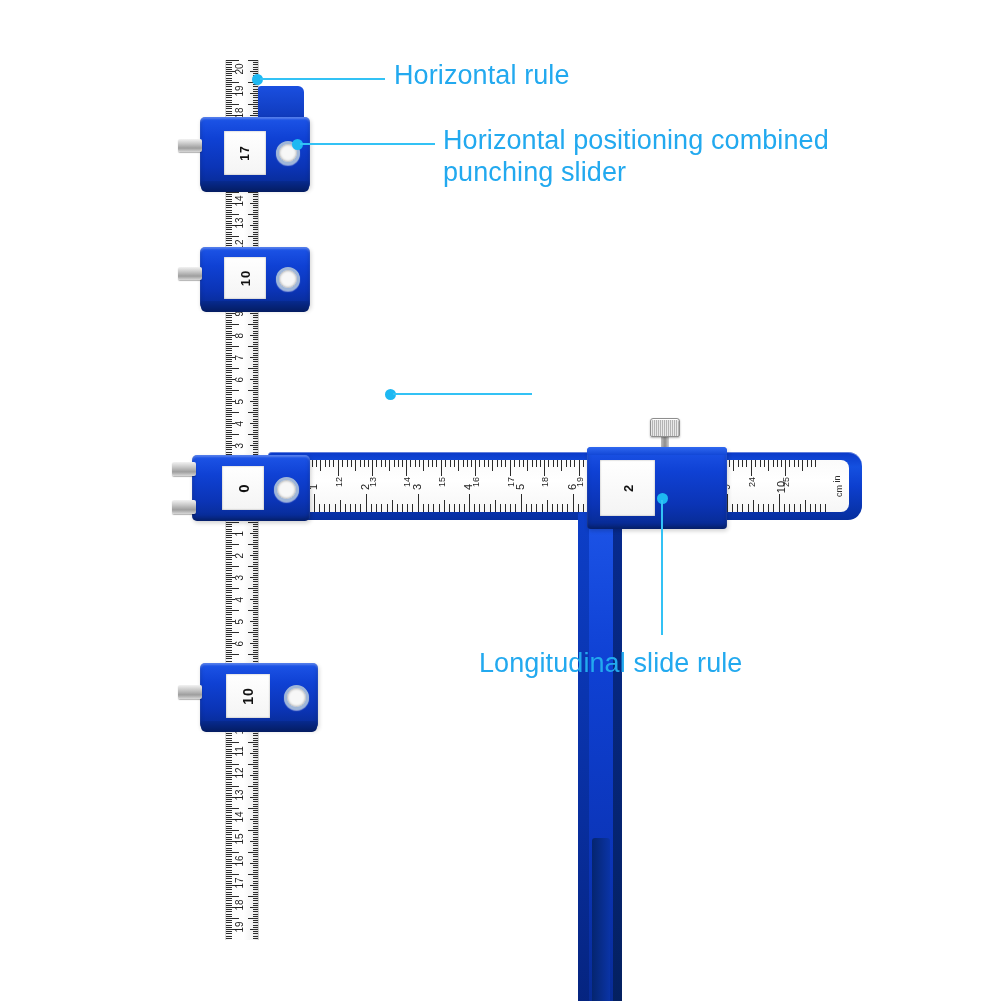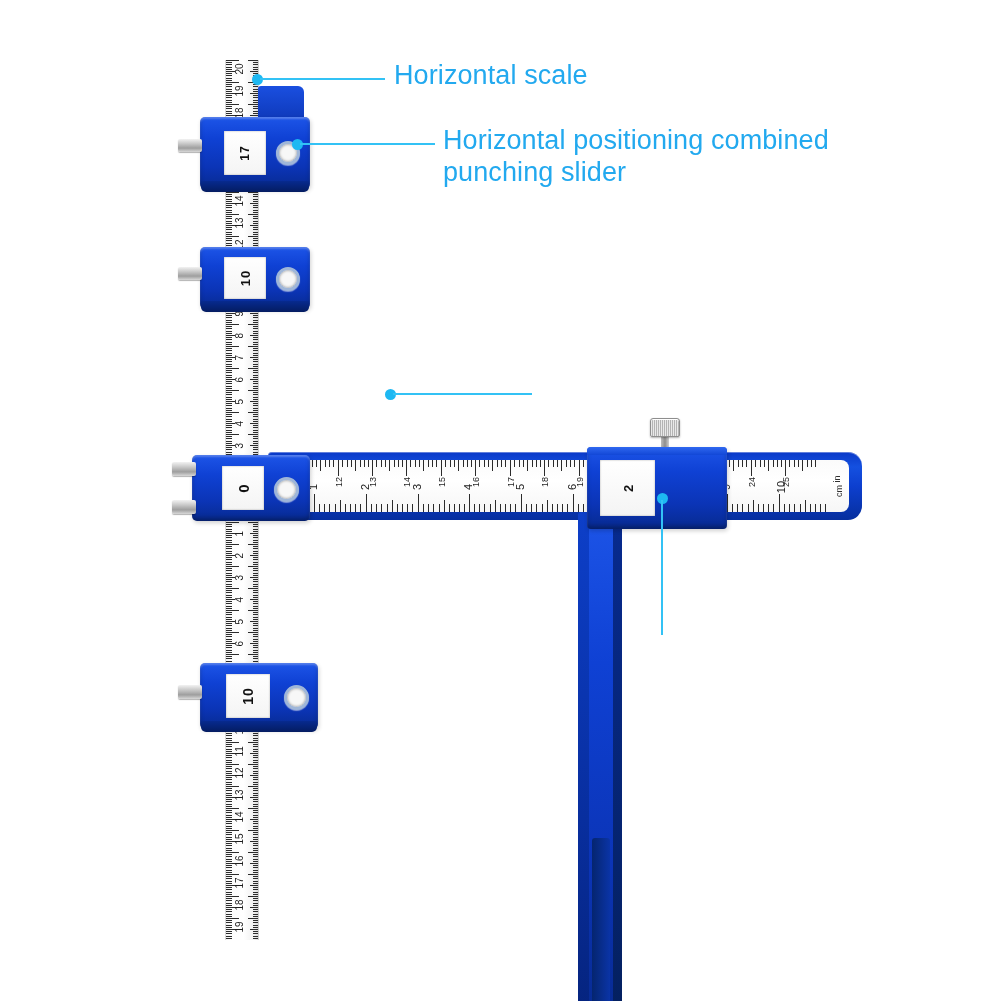--- a/index.html
+++ b/index.html
@@ -1370,26 +1370,27 @@
       </div>
       <div class="slider-hole" style="left:84px; top:22px; width:19px; height:19px;"></div>
     </div>
     <div class="bolt" style="left:178px; top:685px; width:24px; height:14px;"></div>
     <div style="position:absolute; left:201px; top:721px; width:116px; height:11px;
                 background:linear-gradient(180deg,#072a8f,#041c61); border-radius:0 0 5px 5px;"></div>
   </div>
 
   <div class="callout-dot" style="left:252px; top:74px;"></div>
   <div class="callout-line" style="left:260px; top:78px; width:125px;"></div>
-  <div class="callout-label" style="left:394px; top:60px;">Horizontal scale</div>
+  <div class="callout-label" style="left:394px; top:60px;">Horizontal rule</div>
 
   <div class="callout-dot" style="left:292px; top:139px;"></div>
   <div class="callout-line" style="left:300px; top:143px; width:135px;"></div>
   <div class="callout-label" style="left:443px; top:125px;">Horizontal positioning combined
 punching slider</div>
 
   <div class="callout-dot" style="left:385px; top:389px;"></div>
   <div class="callout-line" style="left:393px; top:393px; width:139px;"></div>
 
   <div class="callout-dot" style="left:657px; top:493px;"></div>
   <div class="callout-line vert" style="left:661px; top:500px; height:135px;"></div>
+  <div class="callout-label" style="left:479px; top:648px;">Longitudinal slide rule</div>
 
 </div>
 
 </body></html>

